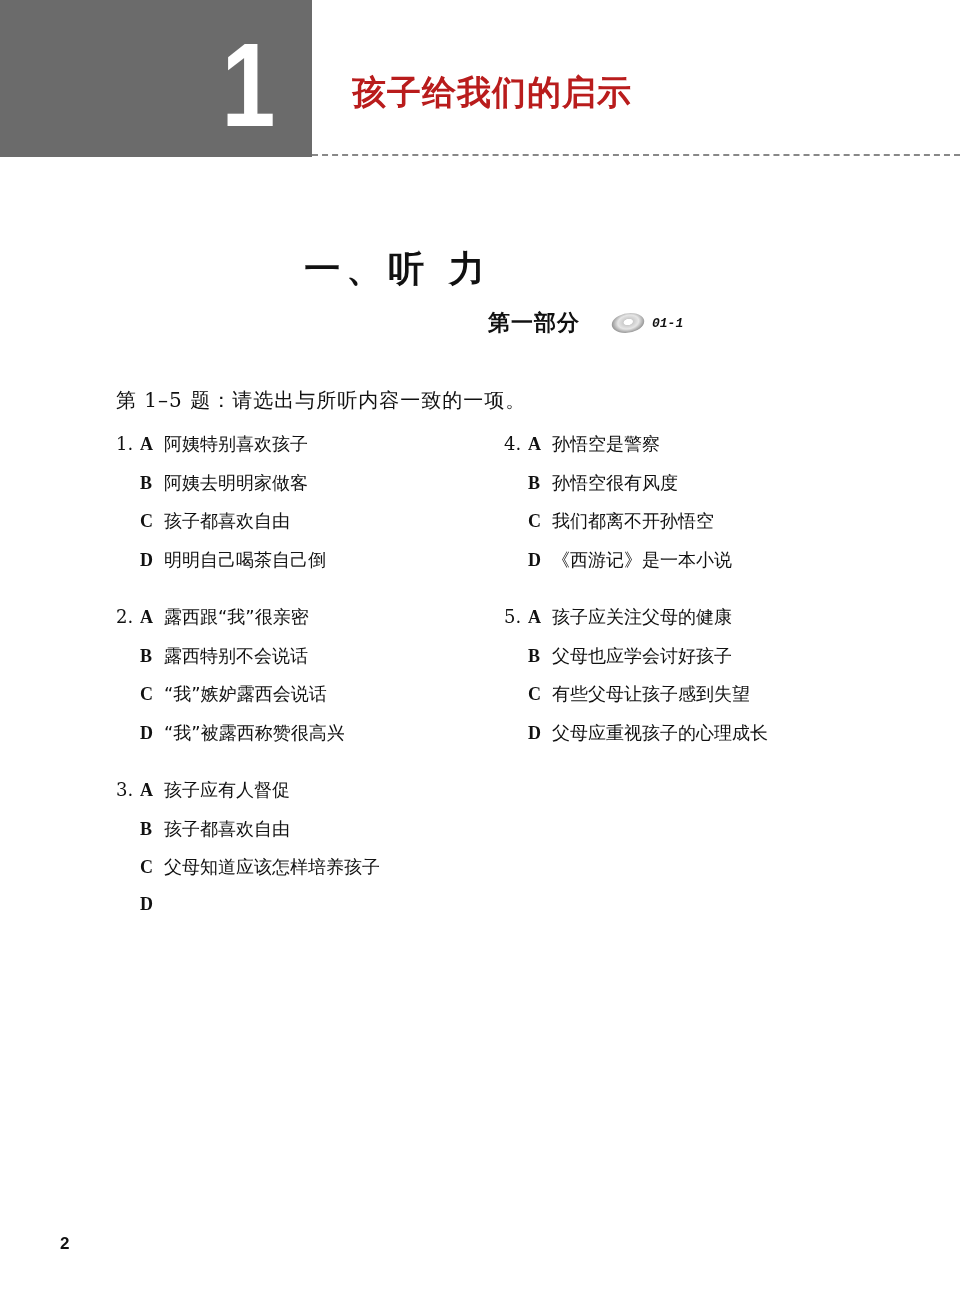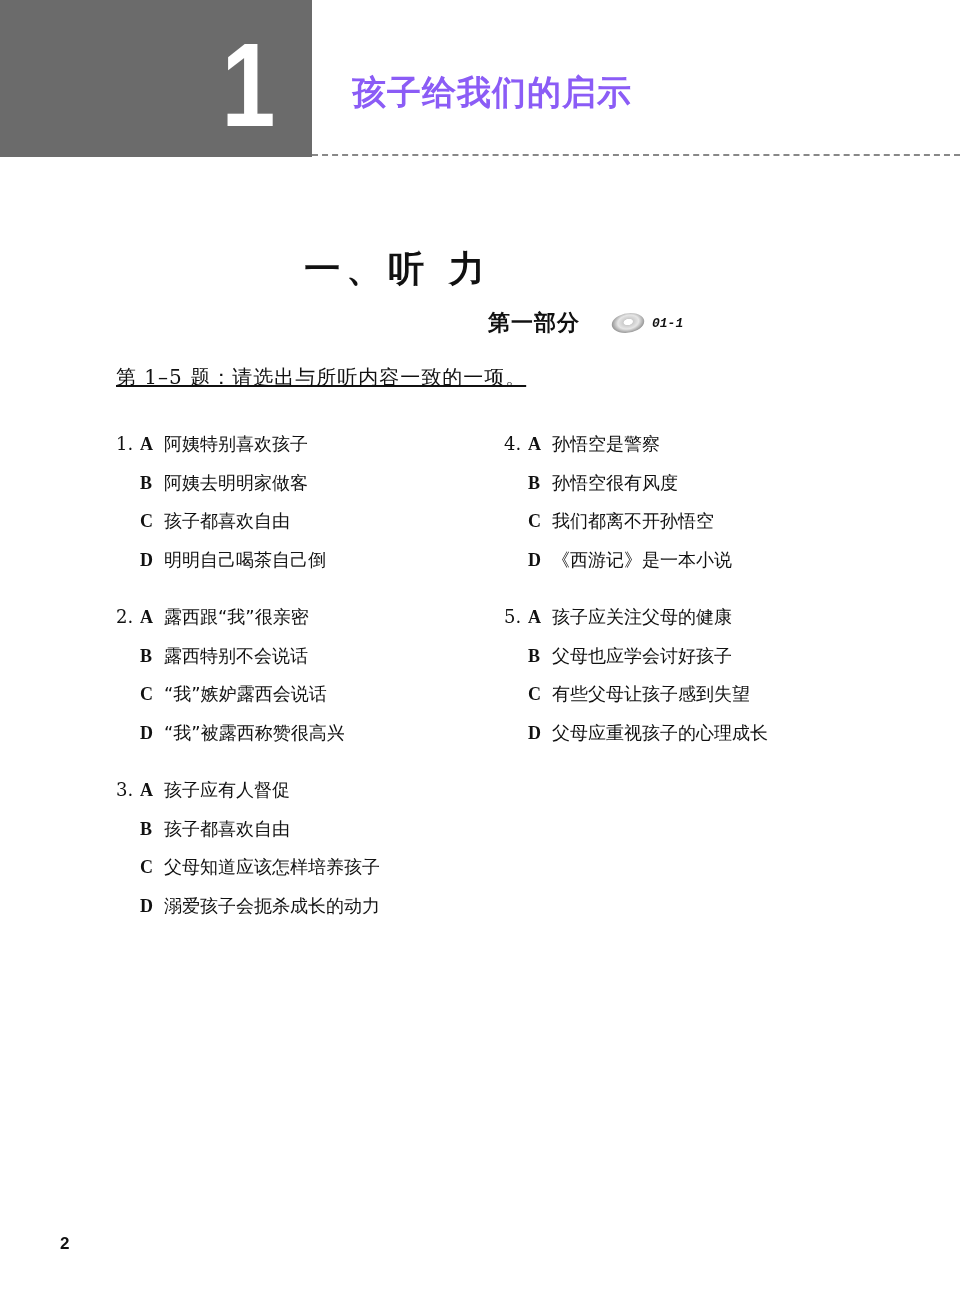--- a/index.html
+++ b/index.html
@@ -10,21 +10,21 @@
     .header-block {
       position: absolute; left: 0; top: 0; width: 312px; height: 157px; background: #6b6b6b;
     }
     .chapter-num {
       position: absolute; left: 216px; top: 30px; width: 60px; height: 110px;
       color: #fff; font-family: "Liberation Sans", "DejaVu Sans", sans-serif; font-weight: bold;
       font-size: 118px; line-height: 110px; text-align: center; transform: scaleX(0.82);
     }
     .chapter-title {
       position: absolute; left: 352px; top: 70px; font-family: "DejaVu Sans", sans-serif;
-      font-weight: bold; font-size: 34px; letter-spacing: 1px; color: #8b5cf6;
+      font-weight: bold; font-size: 34px; letter-spacing: 1px; color: #b91c1c;
     }
     .dash-line {
       position: absolute; left: 312px; top: 154px; width: 648px; height: 0;
       border-top: 2px dashed #888;
     }
     .section-title {
       position: absolute; left: 0; top: 245px; width: 765px; text-align: center;
       font-size: 36px; font-weight: bold; letter-spacing: 6px; padding-left: 30px; box-sizing: border-box;
     }
     .part-row {
@@ -33,21 +33,21 @@
     .part-title { font-family: "DejaVu Sans", sans-serif; font-weight: bold; font-size: 22px; letter-spacing: 1px; margin-left: 44px; }
     .cd-icon {
       margin-left: 32px; width: 32px; height: 20px; border-radius: 50%;
       background: radial-gradient(ellipse at 50% 45%, #fff 0 18%, #ccc 22%, #e6e6e6 45%, #999 70%, #ccc 100%);
       transform: skewX(-15deg);
     }
     .track-label {
       margin-left: 8px; font-family: Liberation Mono, monospace; font-style: italic; font-weight: bold; font-size: 13px;
     }
     .instructions {
-      position: absolute; left: 116px; top: 364px; font-size: 20px; letter-spacing: 1px; text-decoration: underline;
+      position: absolute; left: 116px; top: 387px; font-size: 20px; letter-spacing: 1px;
     }
     .question {
       position: absolute; width: 380px;
     }
     .opt-row { display: flex; align-items: baseline; height: 38.6px; font-size: 18px; }
     .q-num { width: 24px; font-weight: normal; }
     .opt-letter { width: 24px; font-weight: bold; font-family: "Liberation Serif", serif; font-size: 18px; }
     .opt-text { font-family: "DejaVu Sans", sans-serif; font-size: 18px; }
     .page-num {
       position: absolute; left: 60px; top: 1234px; font-family: "Liberation Sans", sans-serif; font-weight: bold; font-size: 17px;
@@ -130,21 +130,20 @@
     <span class="opt-text">孩子都喜欢自由</span>
   </div>
   <div class="opt-row">
     <span class="q-num"></span>
     <span class="opt-letter">C</span>
     <span class="opt-text">父母知道应该怎样培养孩子</span>
   </div>
   <div class="opt-row">
     <span class="q-num"></span>
     <span class="opt-letter">D</span>
-    <span class="opt-text">溺爱孩子会扼杀成长的动力</span>
   </div>
 </div>
 
 <div class="question" style="left:504px; top:432px;">
   <div class="opt-row">
     <span class="q-num">4.</span>
     <span class="opt-letter">A</span>
     <span class="opt-text">孙悟空是警察</span>
   </div>
   <div class="opt-row">

